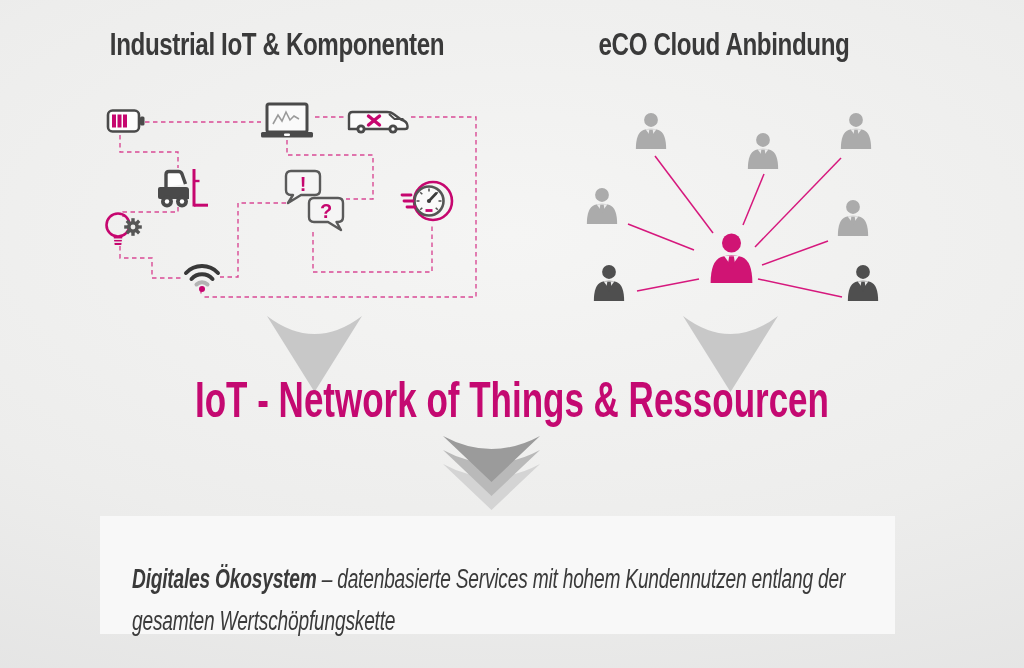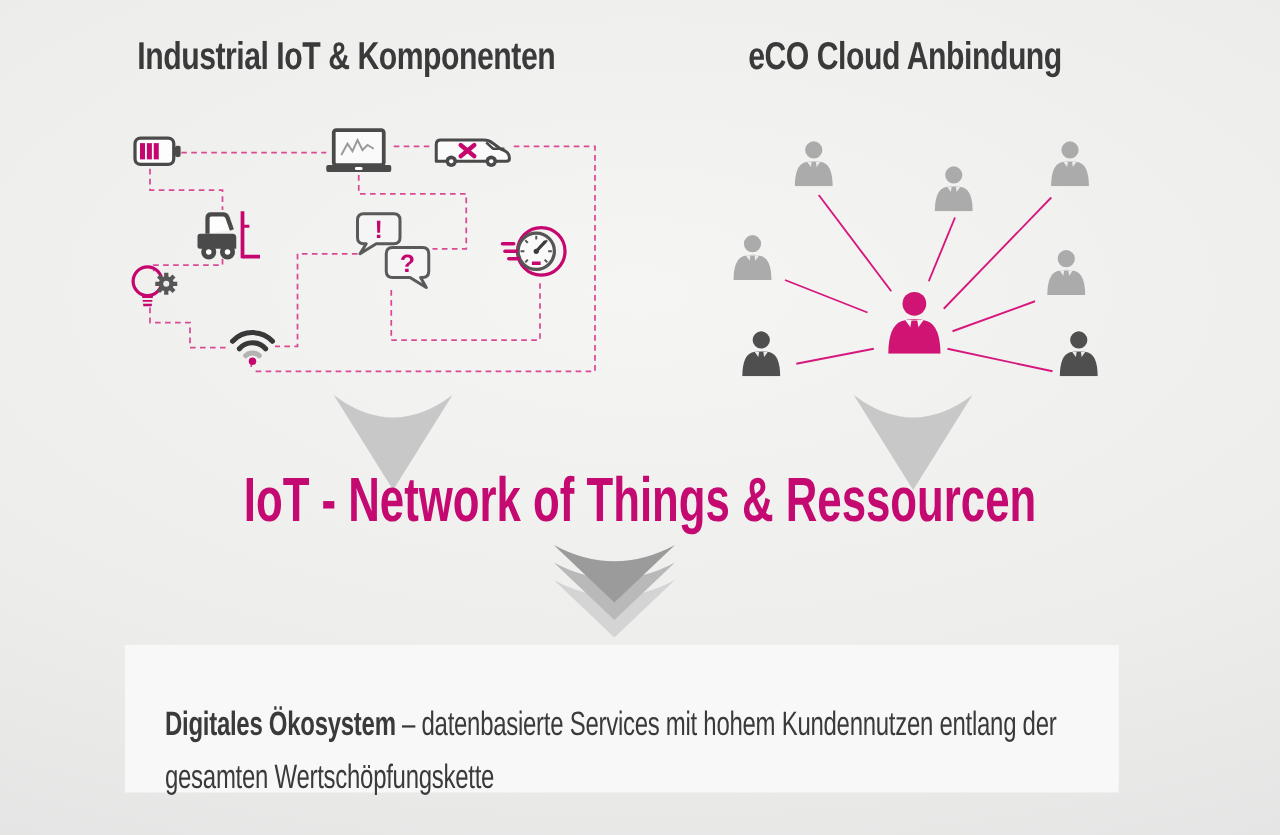--- a/index.html
+++ b/index.html
@@ -23,20 +23,21 @@
   .icon{position:absolute;}
   .icon svg{display:block;}
   .person{position:absolute;width:34px;height:37px;}
   .person svg{display:block;width:100%;height:100%;}
   .person-light{color:#ababab;}
   .person-dark{color:#4f4f4f;}
   .person-center{color:#d01474;width:47px;height:51px;}
   .bottom-box{
     left:100px;top:516px;width:795px;height:118px;
     background:#f8f8f8;
+    font-style:italic;
   }
   .bottom-text{
     position:absolute;left:32px;top:16px;width:1110px;
     font-size:27px;line-height:1.55;color:#3a3a3a;
     transform:scaleX(0.71);transform-origin:left top;letter-spacing:-0.3px;
   }
   .bottom-text b{font-weight:bold;}
 </style>
 </head>
 <body>

